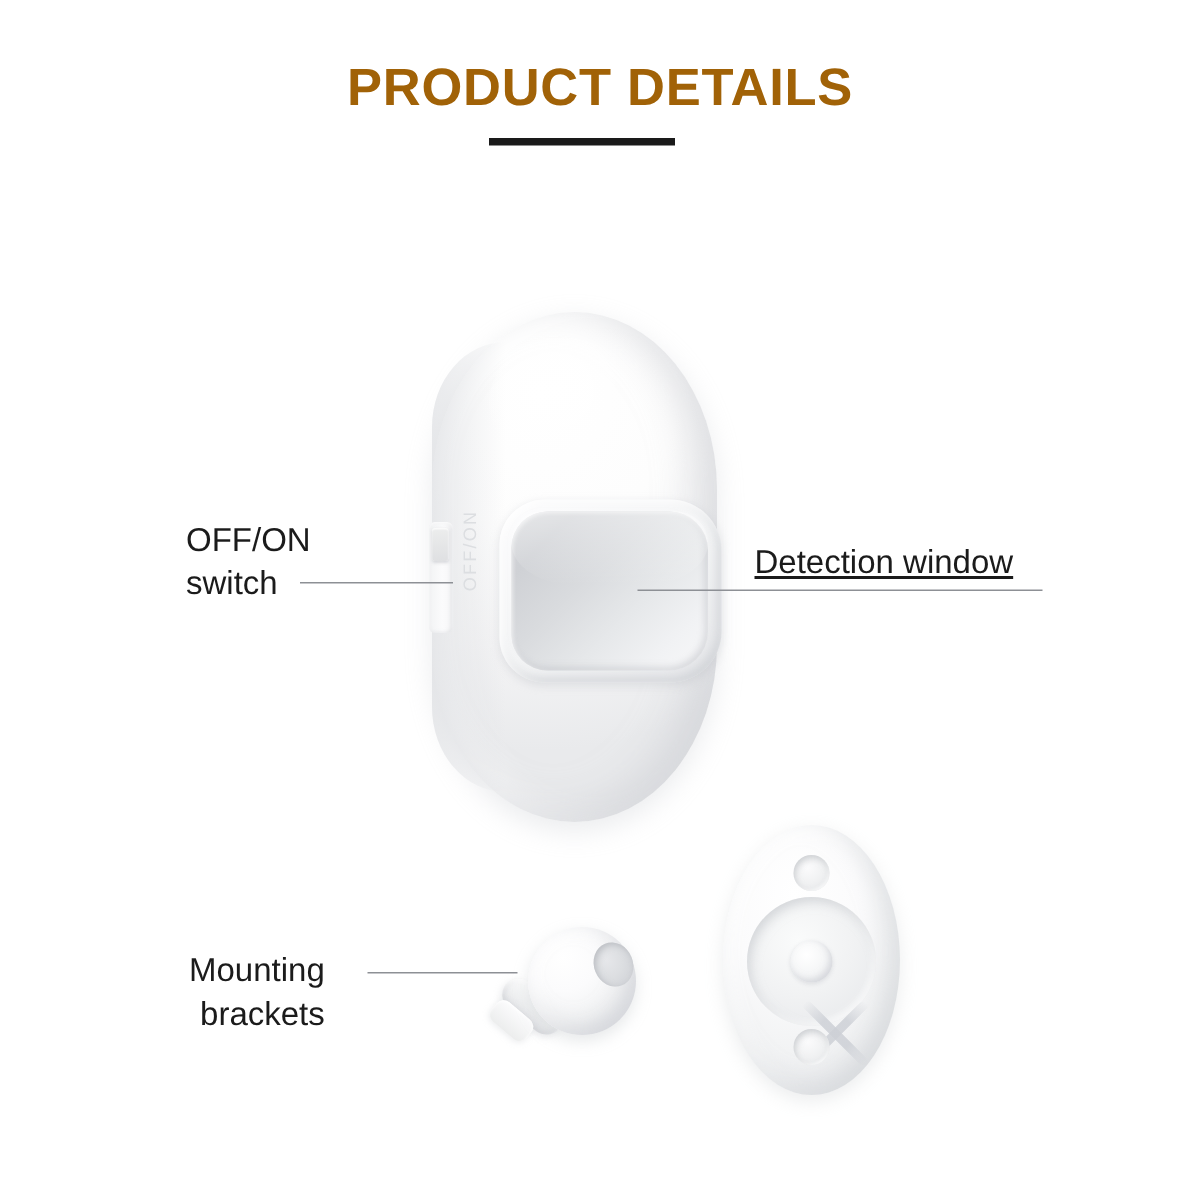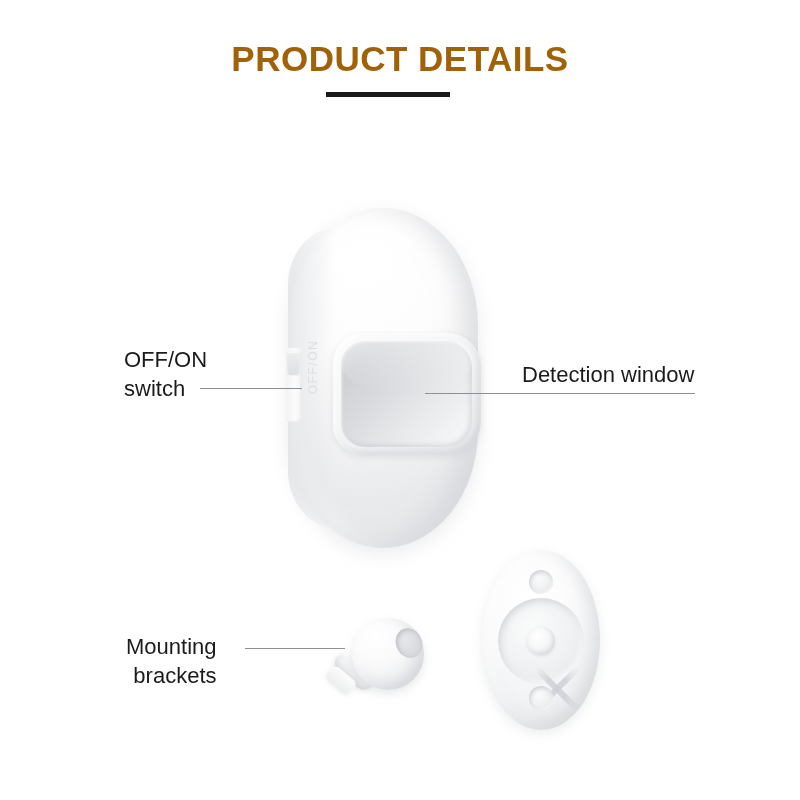--- a/index.html
+++ b/index.html
@@ -37,21 +37,21 @@
   
   .callout-label {
     position:absolute;
     font-size:22px;
     line-height:29px;
     color:#1b1b1b;
     white-space:pre-line;
     font-weight:400;
   }
   #label-off-on-switch { left:124px; top:345px; text-align:left; }
-  #label-detection-window { left:522px; top:360px; text-align:left; white-space:nowrap; }
+  #label-detection-window { left:503px; top:360px; text-align:left; white-space:nowrap;text-decoration:underline; }
   #label-mounting-brackets { left:126px; top:632px; text-align:right; }
 
   
   .leader-line {
     position:absolute;
     height:1px;
     background:#8d9095;
   }
   #leader-off-on-switch   { left:200px; top:388px; width:102px; }
   #leader-detection-window{ left:425px; top:393px; width:270px; }

